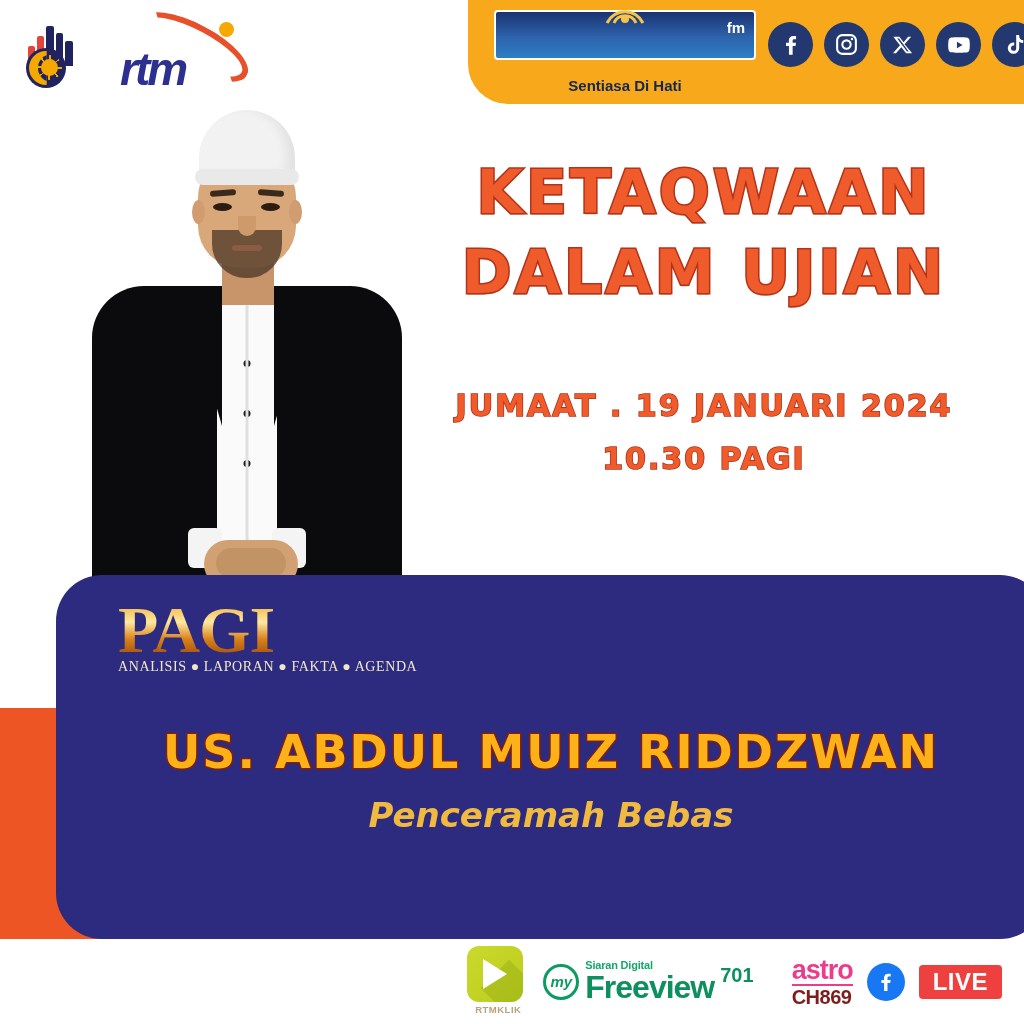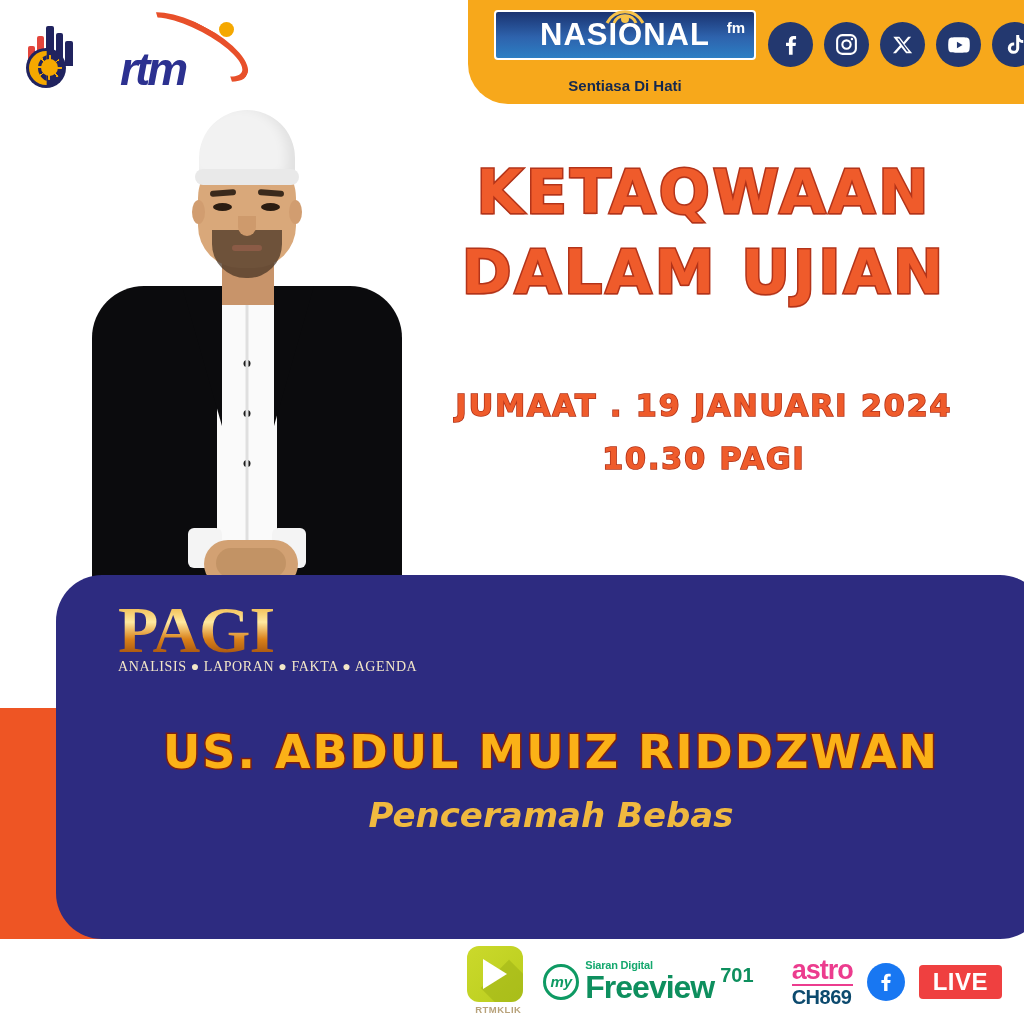--- a/index.html
+++ b/index.html
@@ -275,21 +275,21 @@
     display:flex; align-items:center; justify-content:center;
     font-size:15px; font-weight:bold; font-style:italic; color:#0E9A63;
   }
   .fv-text{ position:relative; line-height:1; }
   .fv-sd{ font-size:11px; font-weight:bold; color:#15A86E; letter-spacing:-0.2px; }
   .fv-word{ font-size:32px; font-weight:bold; color:#0E8F5E; letter-spacing:-1px; }
   .fv-701{ font-size:20px; font-weight:bold; color:#0E8F5E; align-self:flex-start; margin-top:4px; }
   .astro{ text-align:left; line-height:1;margin-left:24px; }
   .astro-word{ font-size:27px; font-weight:bold; color:#EC3C8E; letter-spacing:-1px; }
   .astro-ch{
-    font-size:20px; font-weight:bold; color:#0c4a6e; letter-spacing:-0.5px;
+    font-size:20px; font-weight:bold; color:#7f1d1d; letter-spacing:-0.5px;
     border-top:2px solid #EC3C8E; padding-top:1px;
   }
   .fb-circle{
     width:38px; height:38px; border-radius:50%; background:#1877F2;
     display:flex; align-items:center; justify-content:center;
   }
   .live-badge{
     background:#EF4040; color:#ffffff; font-size:24px; font-weight:bold;
     padding:3px 14px; border-radius:4px; letter-spacing:0.5px;
   }
@@ -325,21 +325,20 @@
   </div>
 
   <div class="yellow-banner">
     <div class="nasional-block">
       <div class="nasional-plate">
         <svg class="nasional-waves" viewBox="0 0 48 26">
           <path d="M6 24 A20 20 0 0 1 42 24" fill="none" stroke="#F7C34A" stroke-width="3"></path>
           <path d="M13 24 A12 12 0 0 1 35 24" fill="none" stroke="#F7C34A" stroke-width="3"></path>
           <circle cx="24" cy="20" r="4" fill="#F7C34A"></circle>
         </svg>
-        <span class="nasional-word">NASIONAL</span>
         <span class="nasional-fm">fm</span>
       </div>
       <div class="tagline">Sentiasa Di Hati</div>
     </div>
 
     <div class="socials">
       <div class="soc">
         <svg width="26" height="26" viewBox="0 0 24 24" fill="#fff">
             <path d="M13.5 21v-8h2.7l.4-3h-3.1V8.1c0-.9.25-1.5 1.5-1.5h1.7V3.9c-.3 0-1.3-.1-2.5-.1-2.5 0-4.2 1.5-4.2 4.3V10H7.4v3h2.7v8z"></path>
           </svg>

